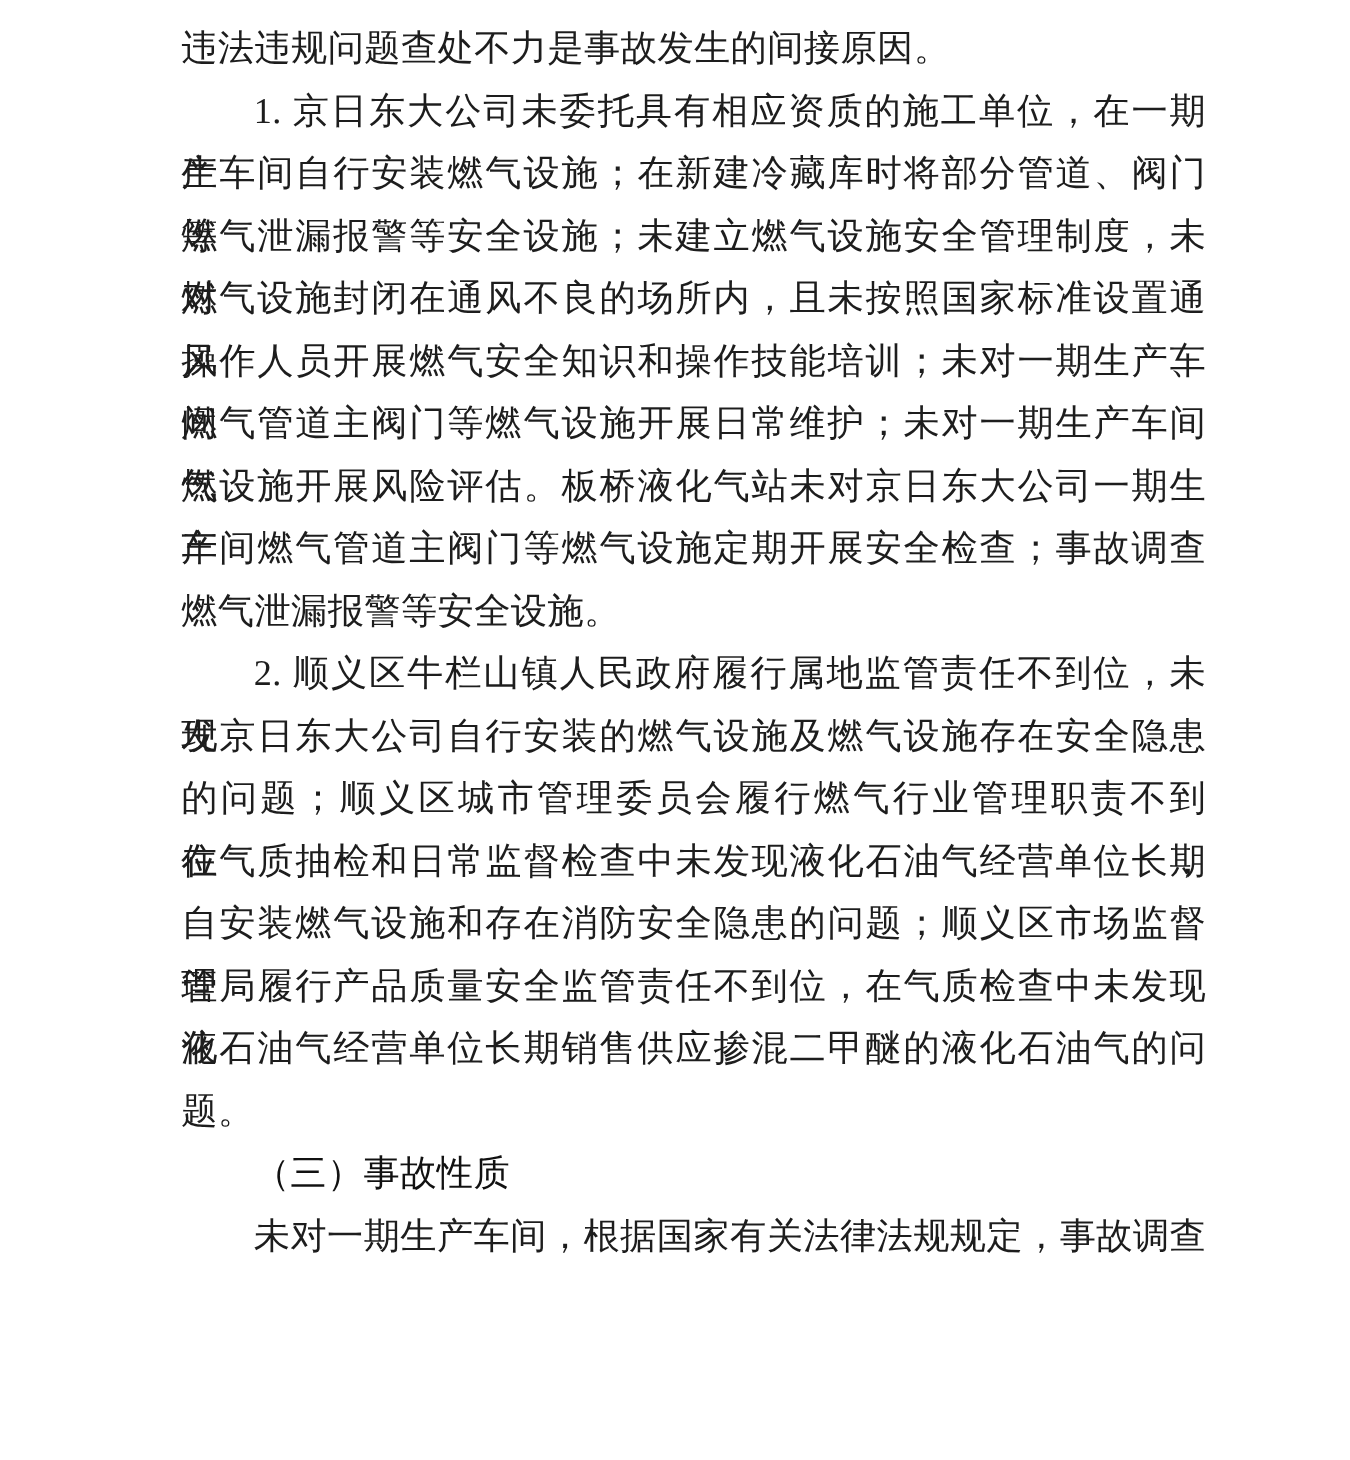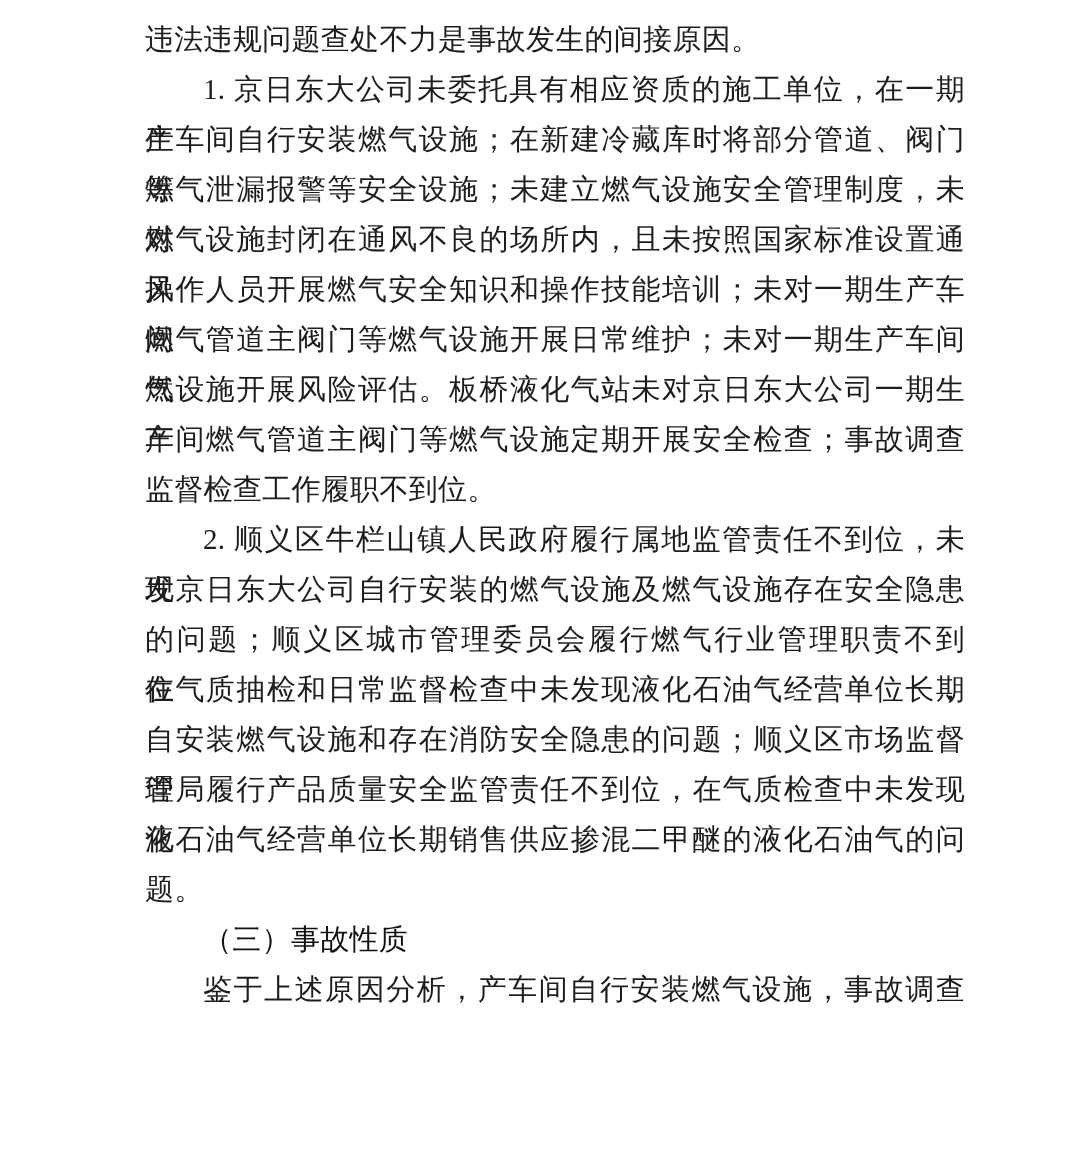--- a/index.html
+++ b/index.html
@@ -51,25 +51,25 @@
   <div class="text-block">
       <div class="line">违法违规问题查处不力是事故发生的间接原因。</div>
       <div class="line indent justify">1. 京日东大公司未委托具有相应资质的施工单位，在一期生</div>
       <div class="line justify">产车间自行安装燃气设施；在新建冷藏库时将部分管道、阀门等</div>
       <div class="line justify">燃气泄漏报警等安全设施；未建立燃气设施安全管理制度，未对</div>
       <div class="line justify">燃气设施封闭在通风不良的场所内，且未按照国家标准设置通风、</div>
       <div class="line justify">操作人员开展燃气安全知识和操作技能培训；未对一期生产车间</div>
       <div class="line justify">燃气管道主阀门等燃气设施开展日常维护；未对一期生产车间燃</div>
       <div class="line justify">气设施开展风险评估。板桥液化气站未对京日东大公司一期生产</div>
       <div class="line justify">车间燃气管道主阀门等燃气设施定期开展安全检查；事故调查</div>
-      <div class="line">监督检查工作履职不到位。</div>
+      <div class="line">燃气泄漏报警等安全设施。</div>
       <div class="line indent justify">2. 顺义区牛栏山镇人民政府履行属地监管责任不到位，未发</div>
       <div class="line justify">现京日东大公司自行安装的燃气设施及燃气设施存在安全隐患</div>
       <div class="line justify">的问题；顺义区城市管理委员会履行燃气行业管理职责不到位，</div>
       <div class="line justify">在气质抽检和日常监督检查中未发现液化石油气经营单位长期</div>
       <div class="line justify">自安装燃气设施和存在消防安全隐患的问题；顺义区市场监督管</div>
       <div class="line justify">理局履行产品质量安全监管责任不到位，在气质检查中未发现液</div>
       <div class="line justify">化石油气经营单位长期销售供应掺混二甲醚的液化石油气的问</div>
       <div class="line">题。</div>
       <div class="line indent heading">（三）事故性质</div>
-      <div class="line indent justify">鉴于上述原因分析，产车间自行安装燃气设施，事故调查</div>
+      <div class="line indent justify">未对一期生产车间，根据国家有关法律法规规定，事故调查</div>
     </div>
 </div>
 
 </body></html>

